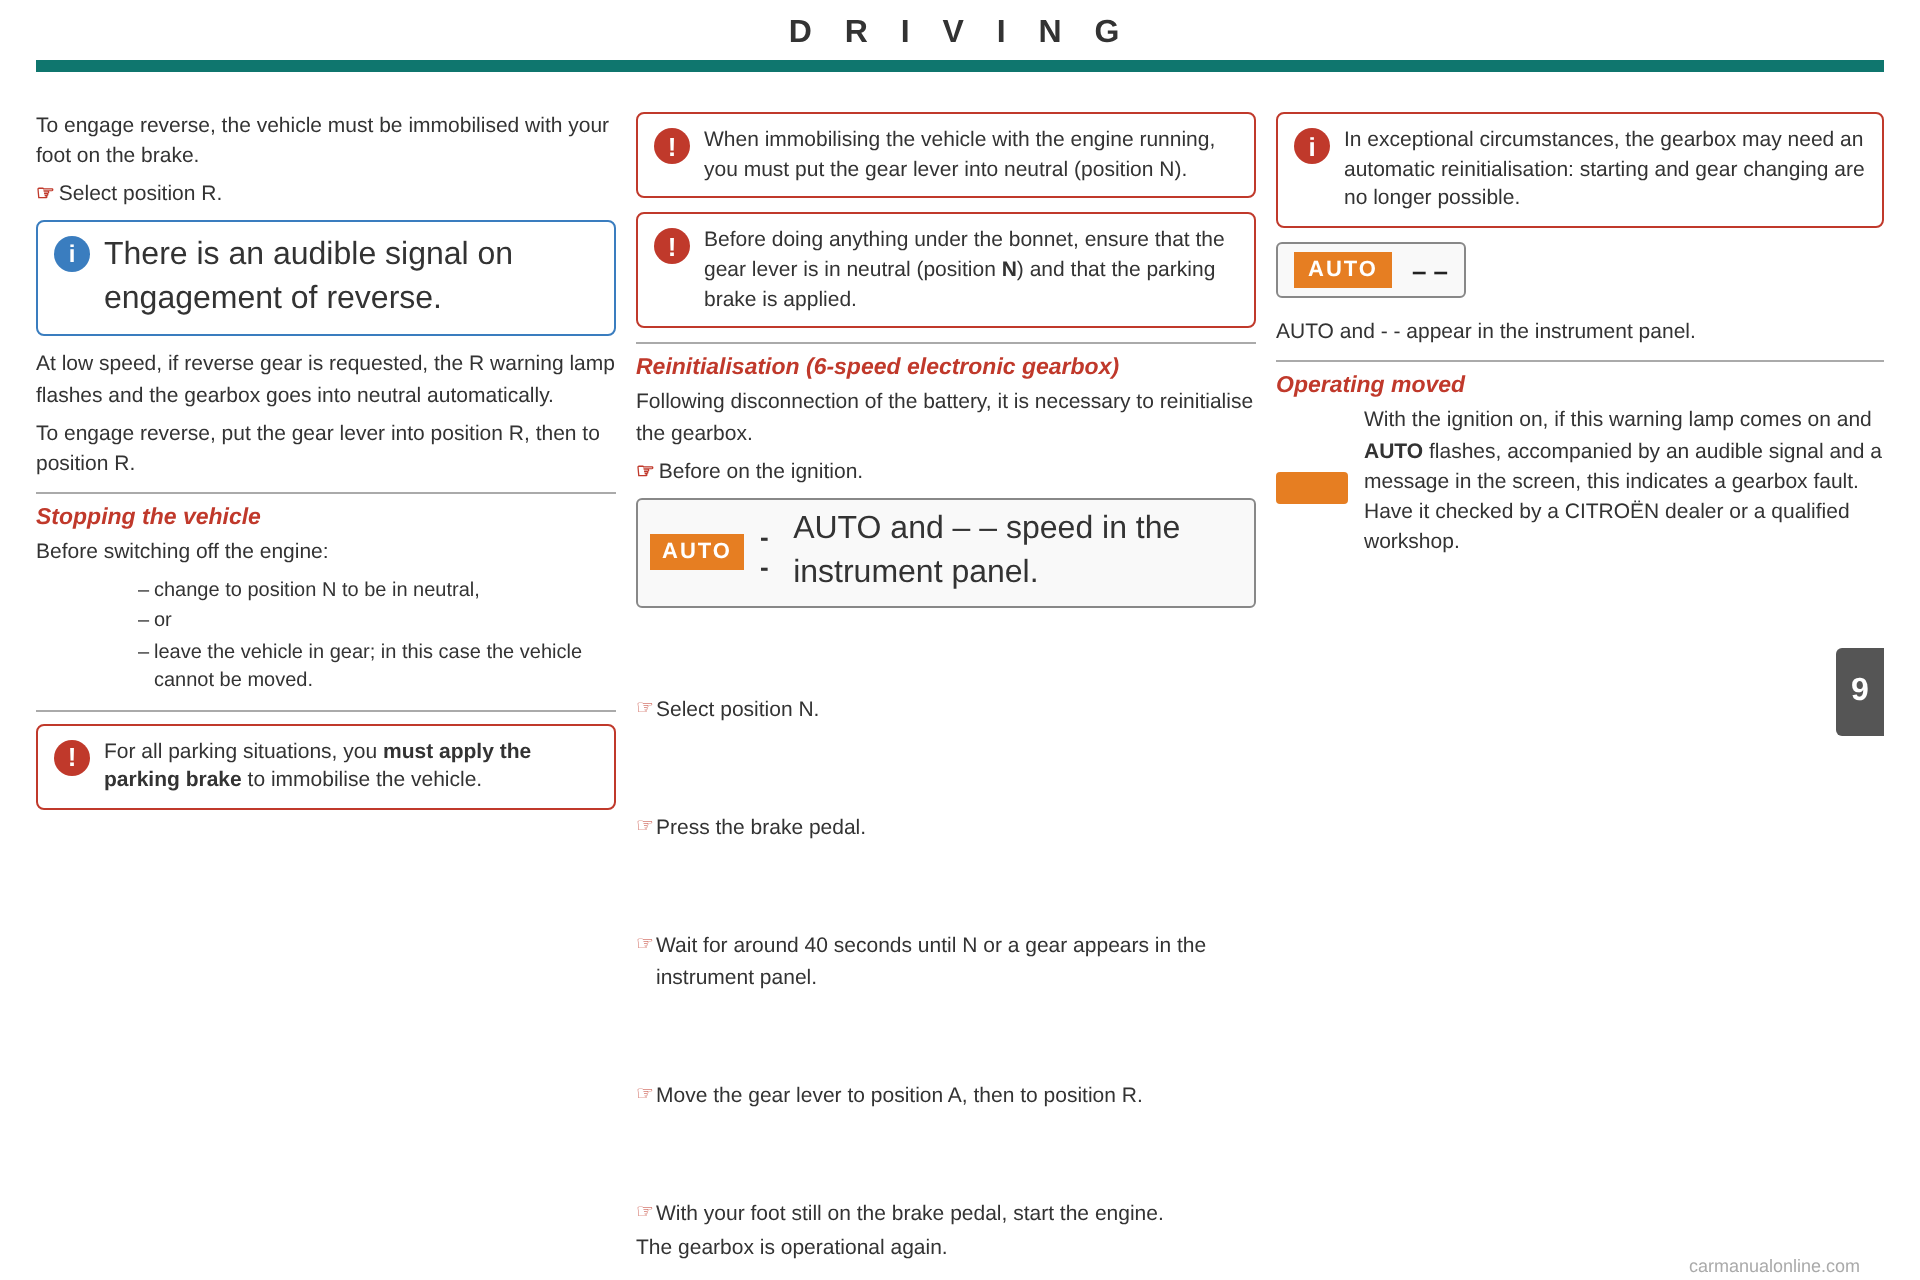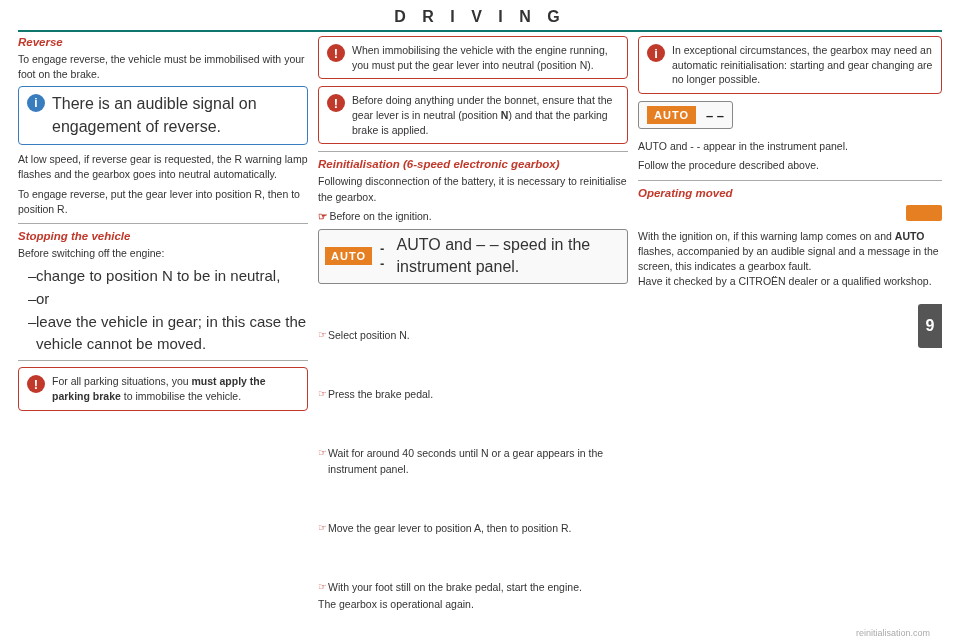--- a/index.html
+++ b/index.html
@@ -17,22 +17,22 @@
       width: 960px;
       height: 640px;
       position: relative;
       padding: 0 18px 10px 18px;
     }
 
     
     .header {
       text-align: center;
       padding: 8px 0 4px 0;
-      border-bottom: 2px solid #0f766e;
-      margin-bottom: 4px;
+      border-bottom: 6px solid #0f766e;
+      margin-bottom: 20px;
     }
     .header h1 {
       font-size: 16px;
       font-weight: bold;
       letter-spacing: 6px;
       color: #333;
     }
 
     .main-content {
       display: flex;
@@ -208,27 +208,28 @@
       align-items: center;
       justify-content: center;
       border-radius: 3px 0 0 3px;
     }
 
     .bullet-list {
       padding-left: 10px;
       margin-bottom: 4px;
     }
     .bullet-list li {
-      font-size: 15px;
+      font-size: 10px;
       line-height: 1.45;
       color: #333;
       list-style: none;
       padding-left: 8px;
       position: relative;
       margin-bottom: 1px;
+      margin-left: 41px;
     }
     .bullet-list li::before {
       content: "–";
       position: absolute;
       left: 0;
     }
 
     .arrow-item {
       font-size: 10.5px;
       line-height: 1.45;
@@ -260,24 +261,26 @@
 <div class="page">
 
   <div class="header">
     <h1>D R I V I N G</h1>
   </div>
 
   <div class="main-content">
 
     <div class="col-left">
 
-      <div class="section-title">Reverse</div>
 
       <p class="section-text">
         <span>To engage reverse, the vehicle must be immobilised with your foot on the brake.</span>
+      </p>
+      <p class="section-text">
+        <span class="arrow">☞</span><span>Select position R.</span>
       </p>
 
       <div class="info-box">
         <div class="info-icon">i</div>
         <div class="info-box-text">There is an audible signal on engagement of reverse.</div>
       </div>
 
       <p class="section-text">At low speed, if reverse gear is requested, the R warning lamp flashes and the gearbox goes into neutral automatically.</p>
       <p class="section-text">To engage reverse, put the gear lever into position R, then to position R.</p>
 
@@ -354,33 +357,32 @@
         <div class="warn-box-text">In exceptional circumstances, the gearbox may need an automatic reinitialisation: starting and gear changing are no longer possible.</div>
       </div>
 
       <div class="auto-row">
         <div style="display:flex;align-items:center;border:1.5px solid #888;padding:4px 8px;border-radius:3px;gap:6px;background:#f9f9f9;margin-bottom:5px;">
           <span class="auto-badge-orange">AUTO</span>
           <span style="font-weight:bold;font-size:13px;">– –</span>
         </div>
       </div>
       <p class="section-text">AUTO and - - appear in the instrument panel.</p>
-      <p class="section-text">Follow the procedure described above.</p>
 
       <hr class="divider-h">
 
       <div class="section-title">Operating moved</div>
 
-      <div style="display:flex;align-items:flex-end;gap:8px;margin-top:4px;flex-direction:column;">
+      <div style="display:flex;align-items:center;gap:8px;margin-top:4px;">
         <div style="width:36px;height:16px;background:#e67e22;flex-shrink:0;border-radius:2px;margin-top:2px;"></div>
         <p class="section-text">
           With the ignition on, if this warning lamp comes on and <strong>AUTO</strong> flashes, accompanied by an audible signal and a message in the screen, this indicates a gearbox fault.<br>Have it checked by a CITROËN dealer or a qualified workshop.
         </p>
       </div>
 
       <div class="side-number">9</div>
     </div>
 
   </div>
 
-  <div class="bottom-watermark">reinitialisation.com</div>
+  <div class="bottom-watermark">carmanualonline.com</div>
 
 </div>
 
 </body></html>

